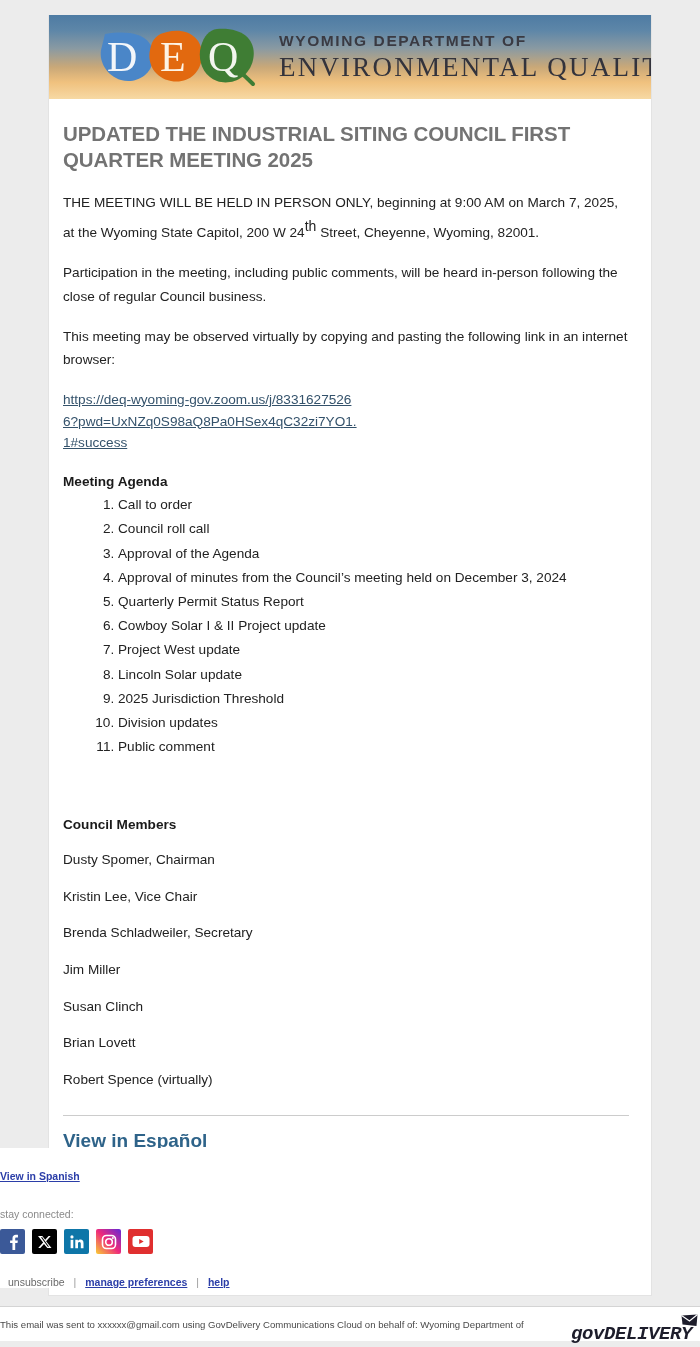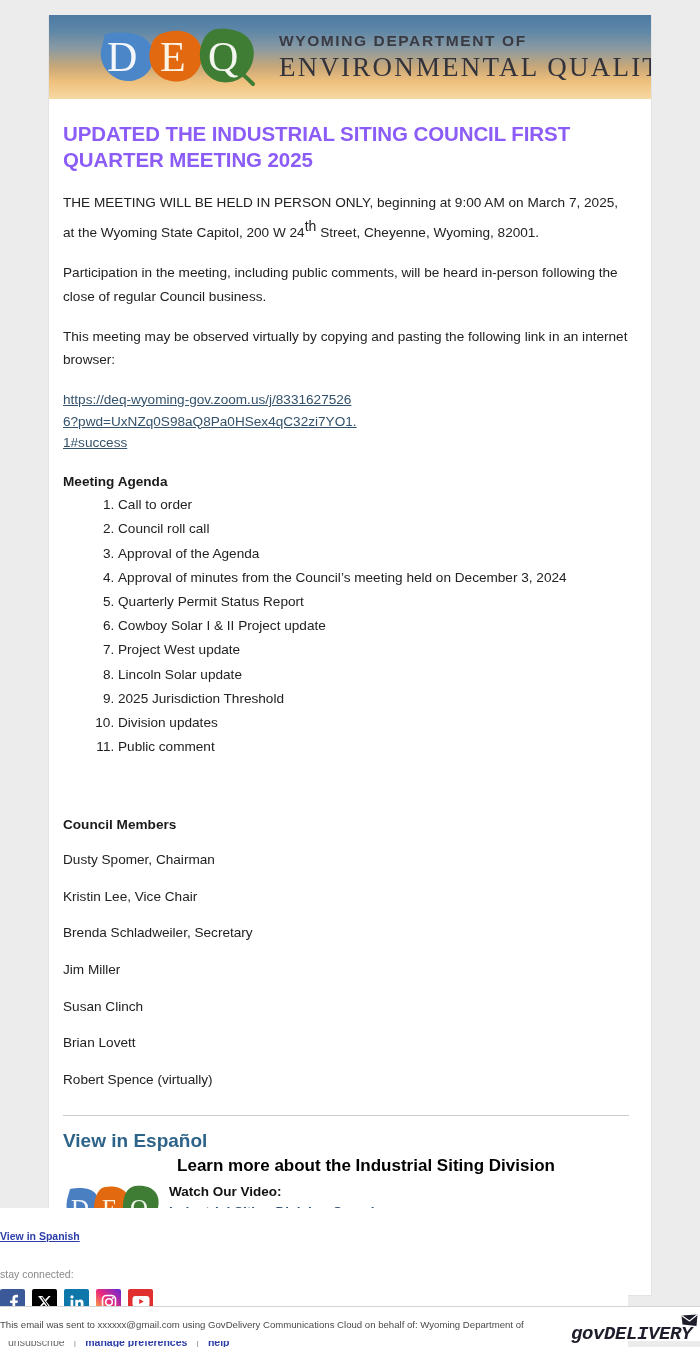--- a/index.html
+++ b/index.html
@@ -84,21 +84,21 @@
   }
   .content {
     padding: 16px 0 0 0;
   }
   h1.doc-title {
     font-family: "Liberation Sans", sans-serif;
     font-size: 20.5px;
     font-weight: bold;
     line-height: 1.27;
     margin: 6px 0 18px 0;
-    color: #8b5cf6;
+    color: #737373;
     letter-spacing: -0.1px;
   }
   p.para {
     font-size: 13.6px;
     line-height: 1.72;
     margin: 0 0 17px 0;
     color: #222;
   }
   sup { font-size: 14px; vertical-align: super; }
 
@@ -210,21 +210,21 @@
     color: #35536c;
     text-decoration: underline;
     font-size: 13.2px;
   }
   .sep { color: #555; padding: 0 2px; }
 
   
   .gd-footer {
     position: absolute;
     left: 0;
-    top: 1208px;
+    top: 1148px;
     width: 628px;
     background: #ffffff;
     box-sizing: border-box;
     padding: 0;
   }
   .gd-inner { padding: 18px 0 0 0; }
 
   a.spanish-link {
     font-size: 10.5px;
     font-weight: bold;

